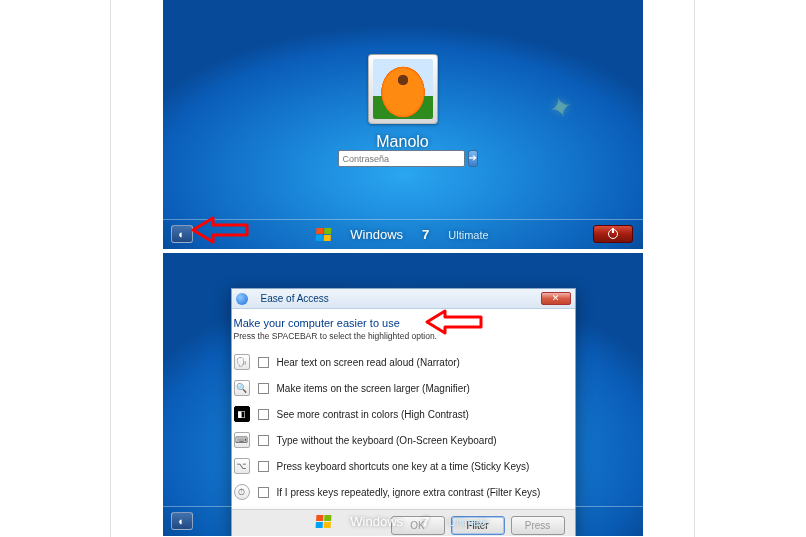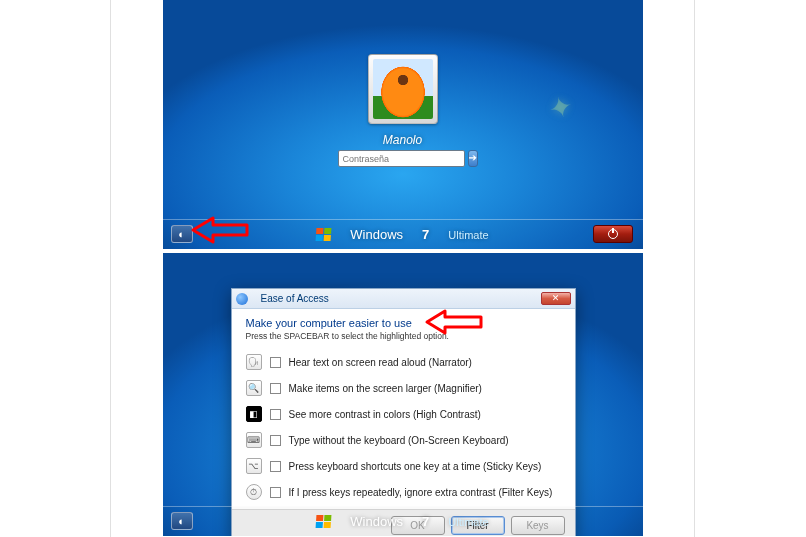--- a/index.html
+++ b/index.html
@@ -67,23 +67,22 @@
       radial-gradient(circle at 50% 35%, #6b3512 0%, #6b3512 10%, transparent 11%),
       radial-gradient(ellipse 60% 70% at 50% 55%, #ff8a12 0%, #ff8a12 55%, #ff6a00 60%, transparent 61%),
       linear-gradient(#d0e8ff 0%, #d0e8ff 62%, #2e8b1e 62%, #2e8b1e 100%);
   }
   .username {
     position: absolute;
     left: 0; right: 0;
     top: 133px;
     text-align: center;
     color: #fff;
-    font-size: 12px;
+    font-size: 16px;
     text-shadow: 0 0 4px rgba(0,0,0,0.5);
-    font-style: italic;
   }
   .pwd-row {
     position: absolute;
     left: 50%; top: 150px;
     width: 130px; margin-left: -65px;
     height: 17px;
     display: flex;
   }
   .pwd {
     flex: 1;
@@ -207,21 +206,21 @@
   .titlebar .tb-title { color: #003a74; font-size: 10px; }
   .tb-close {
     margin-left: auto;
     width: 30px; height: 13px;
     border-radius: 2px;
     border: 1px solid #a33;
     background: linear-gradient(#f3b1a7,#d65b45 50%,#c4442e);
     color: #fff; font-size: 9px; line-height: 11px; text-align: center;
   }
   .dialog-body {
-    padding: 8px 14px 4px 14px;
+    padding: 8px 14px 4px 2px;
     background: #fff;
   }
   .d-heading { color: #003a8c; font-size: 11px; margin-bottom: 2px; }
   .d-sub { font-size: 8.5px; color: #333; margin-bottom: 8px; }
   .opt {
     display: flex;
     align-items: center;
     gap: 8px;
     padding: 5px 0;
   }
@@ -356,21 +355,21 @@
         </div>
         <div class="opt">
           <span class="ico clock">⏱</span>
           <span class="cb"></span>
           <span class="lbl">If I press keys repeatedly, ignore extra contrast (Filter Keys)</span>
         </div>
       </div>
       <div class="dialog-buttons">
         <div class="dbtn disabled">OK</div>
         <div class="dbtn focus">Filter</div>
-        <div class="dbtn disabled">Keys</div>
+        <div class="dbtn disabled">Press</div>
       </div>
     </div>
 
     <div class="arrow-wrap" style="left:262px; top:56px; width:60px; height:26px">
       <svg width="60" height="26">
         <polygon points="2,13 20,2 20,8 56,8 56,18 20,18 20,24" fill="none" stroke="#ff0000" stroke-width="3" stroke-linejoin="round"></polygon>
       </svg>
     </div>
 
     <div class="bottom-bar">

